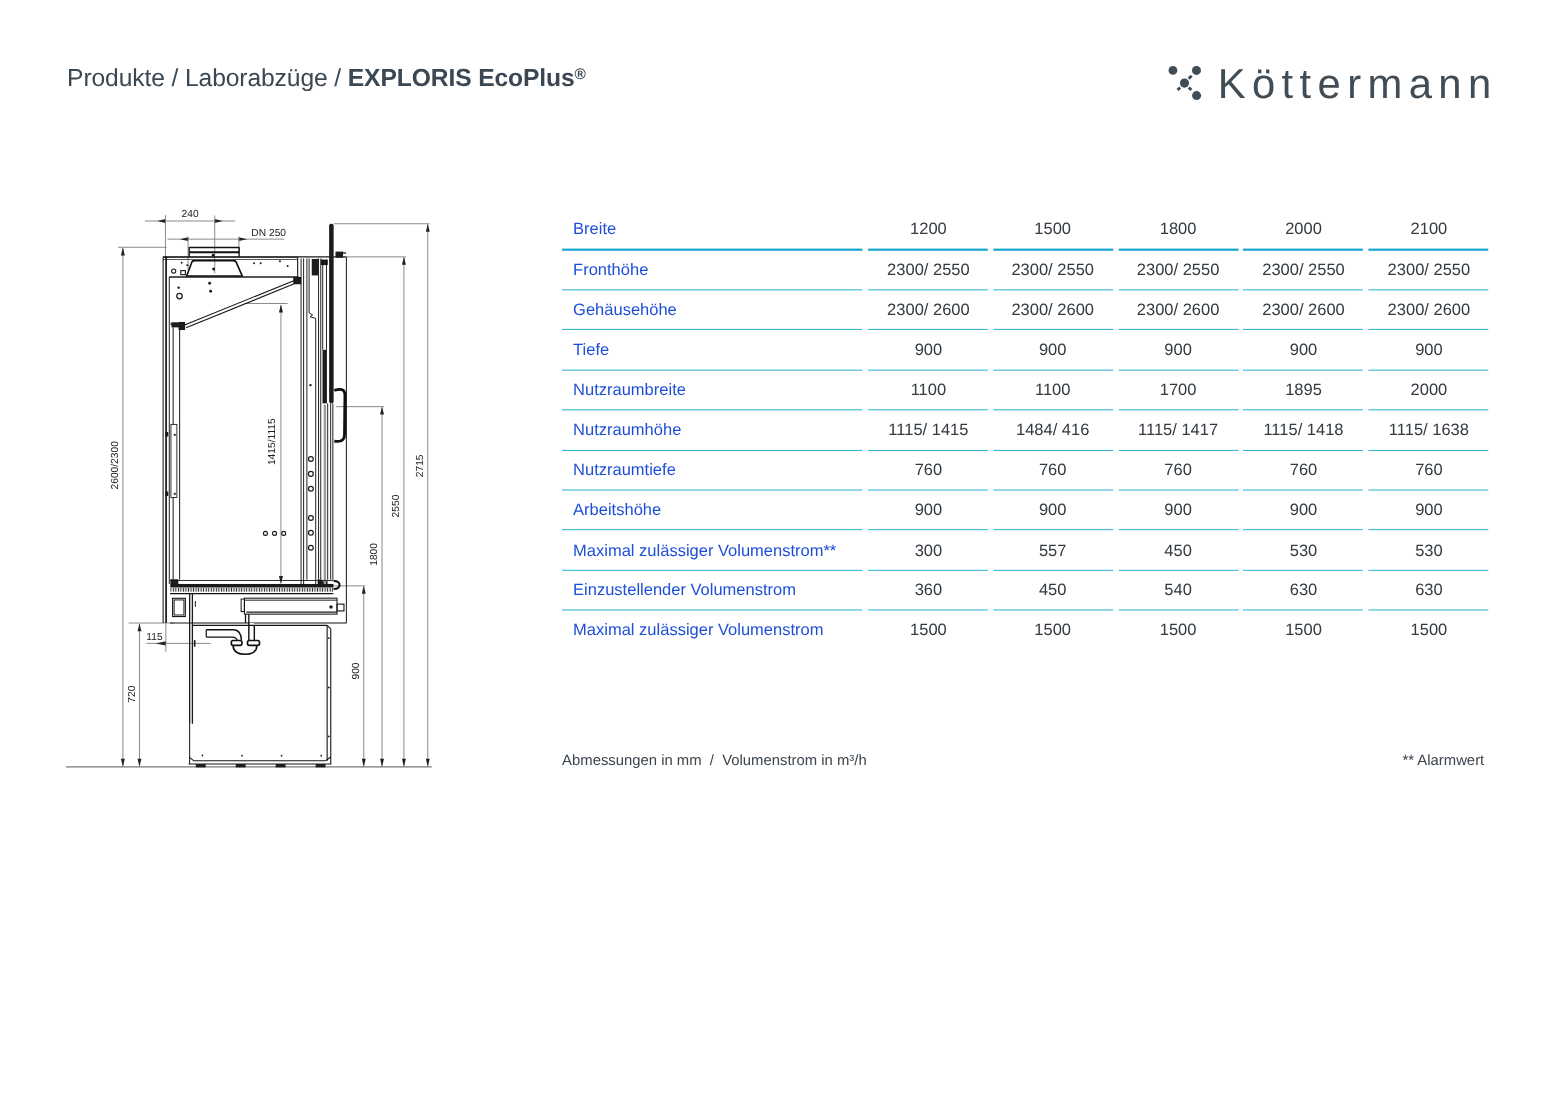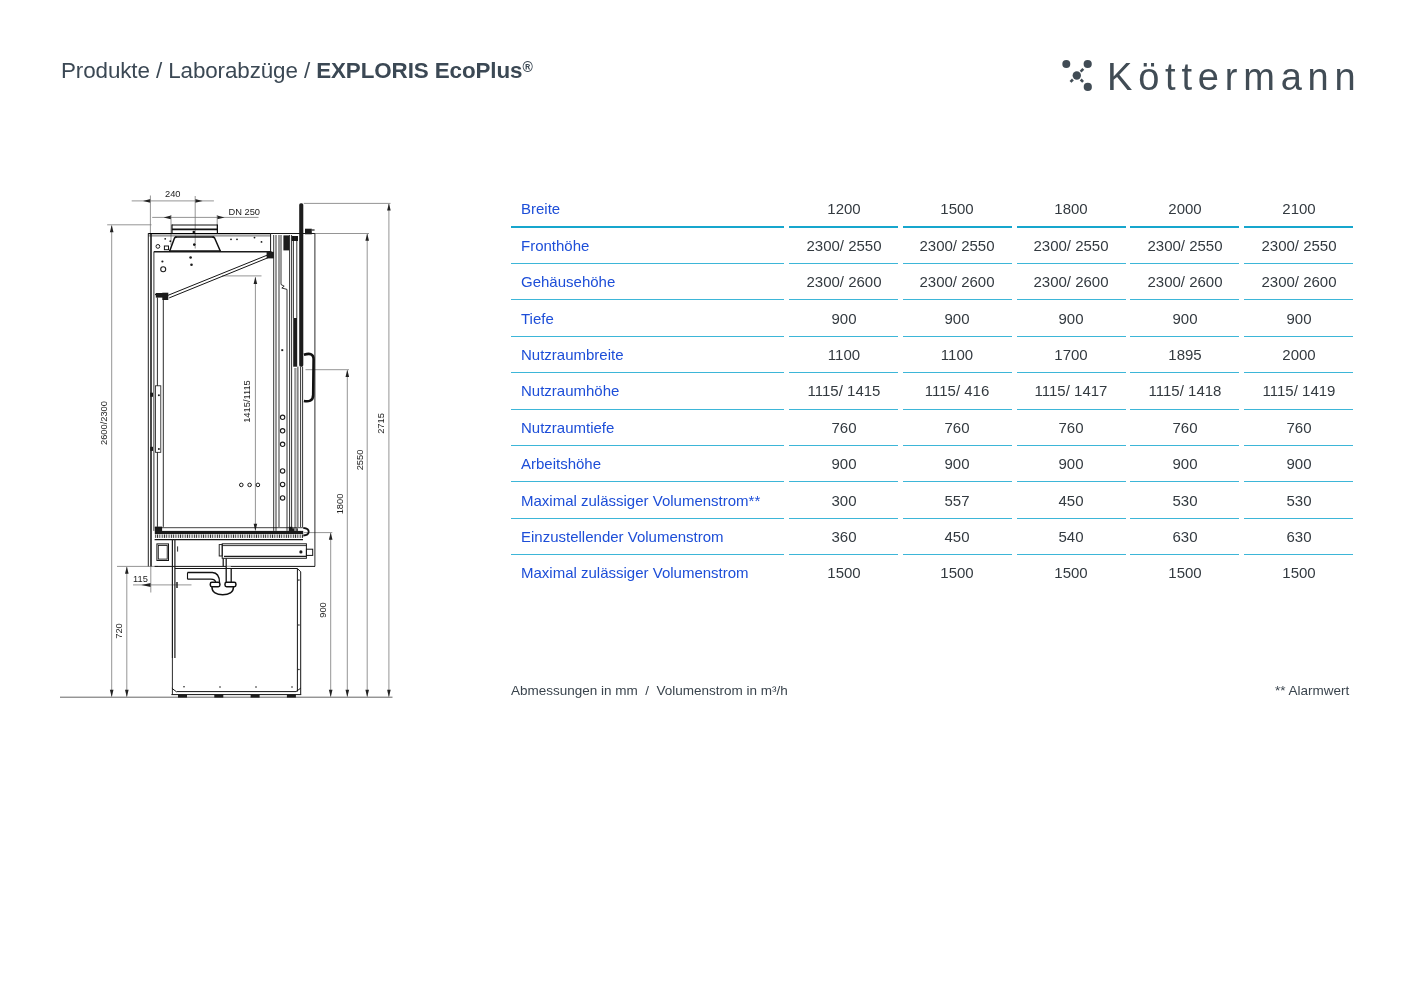--- a/index.html
+++ b/index.html
@@ -103,24 +103,24 @@
 
 <div class="abs cyan1" style="left:511.0px;top:372.1px;width:272.5px;"></div>
 <div class="abs cyan1" style="left:789.0px;top:372.1px;width:109.0px;"></div>
 <div class="abs cyan1" style="left:902.8px;top:372.1px;width:109.0px;"></div>
 <div class="abs cyan1" style="left:1016.5px;top:372.1px;width:109.0px;"></div>
 <div class="abs cyan1" style="left:1130.3px;top:372.1px;width:109.0px;"></div>
 <div class="abs cyan1" style="left:1244.0px;top:372.1px;width:109.0px;"></div>
 
 <div class="abs lbl" style="left:521px;top:382.3px;">Nutzraumhöhe</div>
 <div class="abs num" style="left:788px;top:382.3px;width:112px;">1115/ 1415</div>
-<div class="abs num" style="left:901px;top:382.3px;width:112px;">1115/ 416</div>
+<div class="abs num" style="left:901px;top:382.3px;width:112px;">1484/ 416</div>
 <div class="abs num" style="left:1015px;top:382.3px;width:112px;">1115/ 1417</div>
 <div class="abs num" style="left:1129px;top:382.3px;width:112px;">1115/ 1418</div>
-<div class="abs num" style="left:1243px;top:382.3px;width:112px;">1115/ 1419</div>
+<div class="abs num" style="left:1243px;top:382.3px;width:112px;">1115/ 1638</div>
 
 <div class="abs cyan1" style="left:511.0px;top:408.5px;width:272.5px;"></div>
 <div class="abs cyan1" style="left:789.0px;top:408.5px;width:109.0px;"></div>
 <div class="abs cyan1" style="left:902.8px;top:408.5px;width:109.0px;"></div>
 <div class="abs cyan1" style="left:1016.5px;top:408.5px;width:109.0px;"></div>
 <div class="abs cyan1" style="left:1130.3px;top:408.5px;width:109.0px;"></div>
 <div class="abs cyan1" style="left:1244.0px;top:408.5px;width:109.0px;"></div>
 
 <div class="abs lbl" style="left:521px;top:418.7px;">Nutzraumtiefe</div>
 <div class="abs num" style="left:788px;top:418.7px;width:112px;">760</div>

